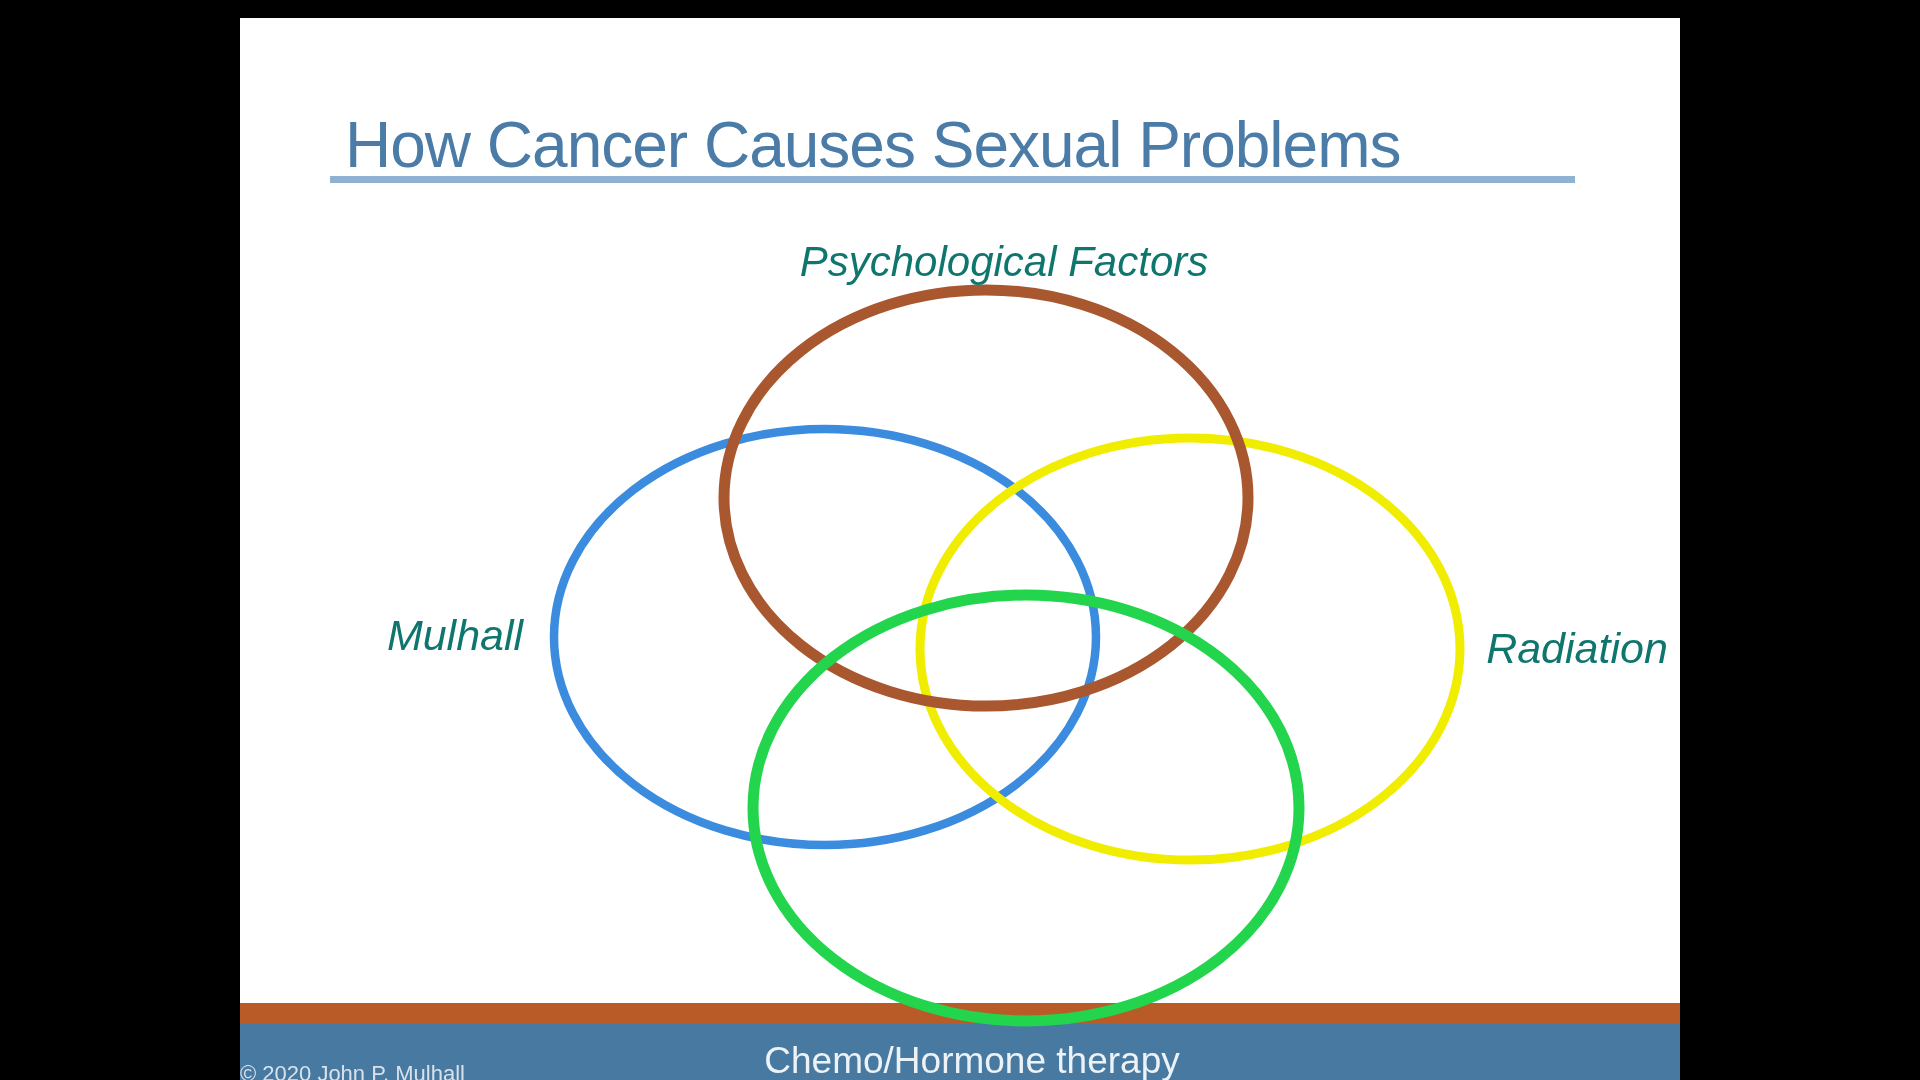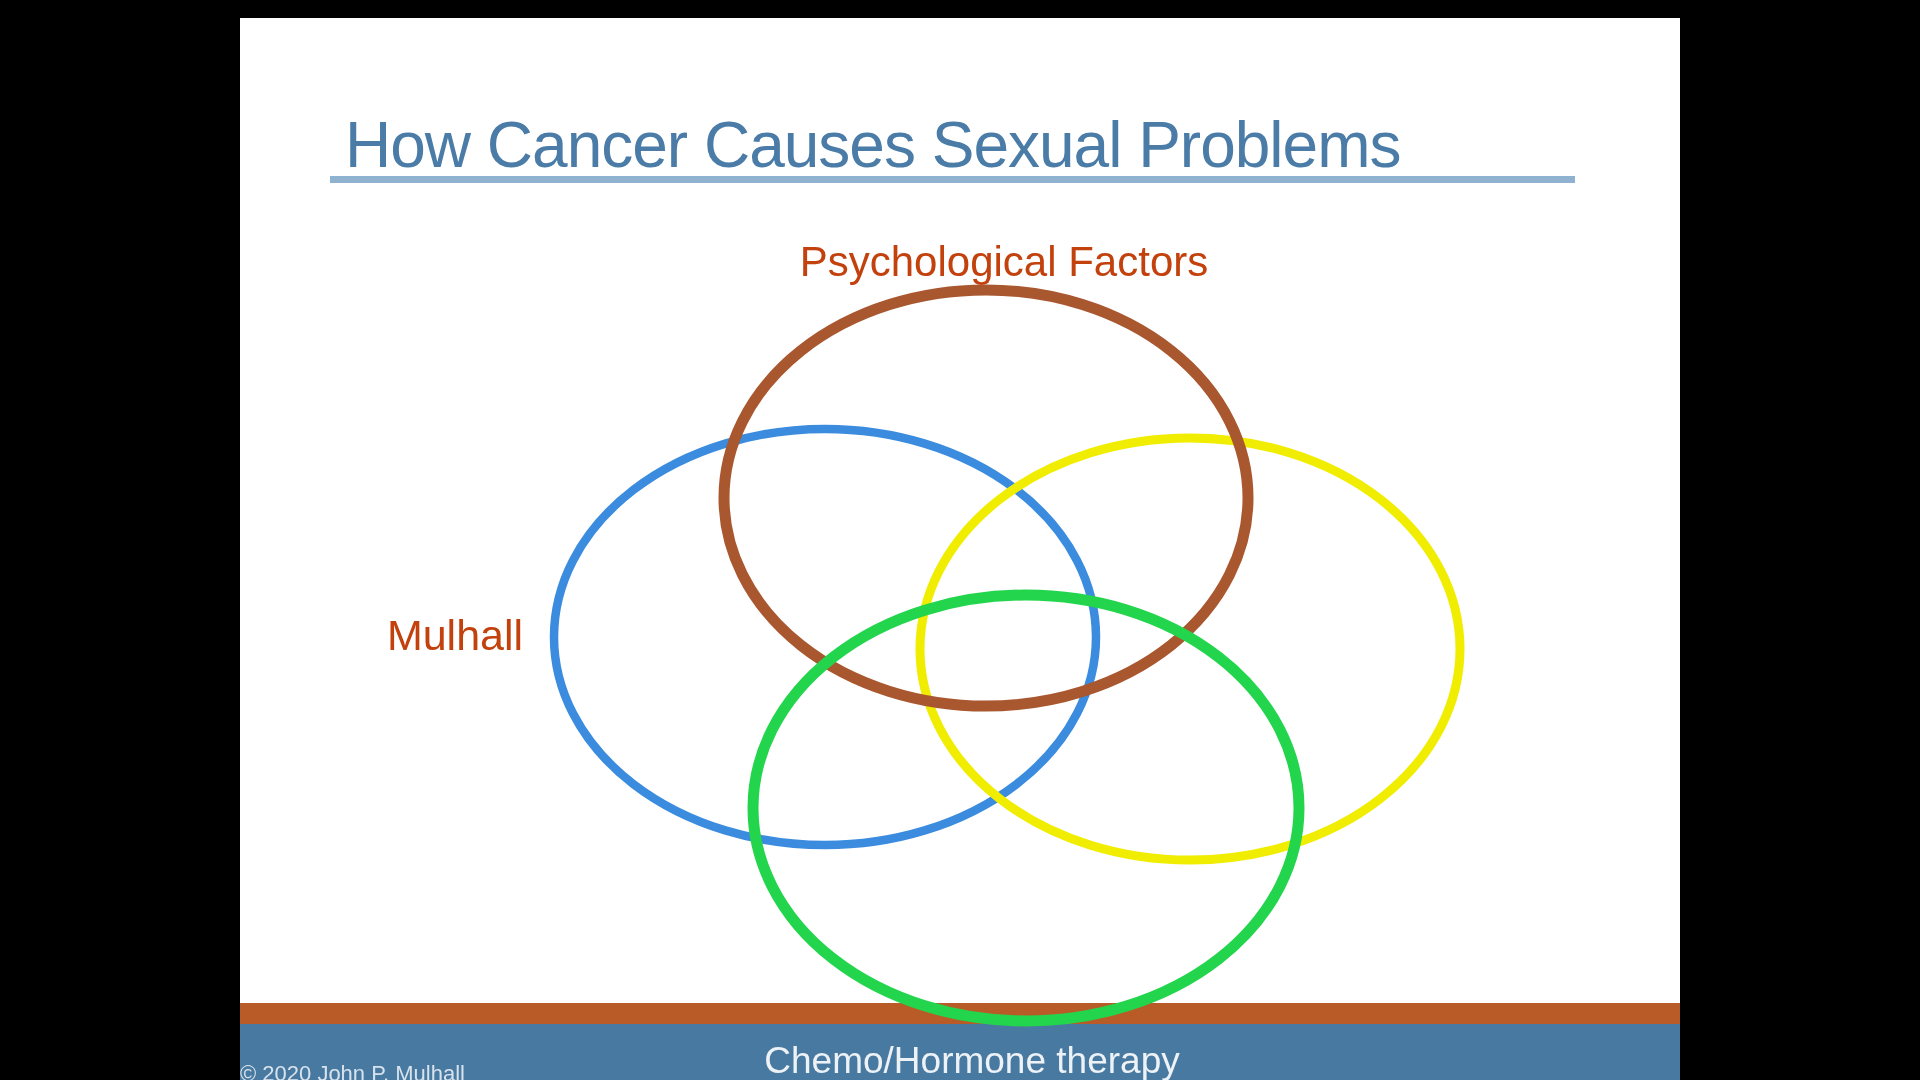--- a/index.html
+++ b/index.html
@@ -28,25 +28,26 @@
     width:1245px;height:7px;
     background:#8FB2D0;
   }
   .venn-svg{
     position:absolute;left:0;top:0;
     width:1440px;height:1080px;
     z-index:3;
   }
   .label{
     position:absolute;
-    color:#c2410c;
+    color:#0f766e;
     font-size:43px;
     white-space:nowrap;
     transform:translate(-50%,-50%);
     z-index:4;
+    font-style:italic;
   }
   .label-psych{left:764px;top:244px;font-size:42px;}
   .label-surgery{left:215px;top:617px;}
   .label-radiation{left:1337px;top:630px;}
   .bar-orange{
     position:absolute;left:0;top:985px;
     width:1440px;height:21px;
     background:#B85B27;
     z-index:1;
   }
@@ -90,17 +91,18 @@
 
   <svg class="venn-svg" viewBox="0 0 1440 1080" fill="none" xmlns="http://www.w3.org/2000/svg">
     <ellipse cx="585" cy="619" rx="271" ry="208" stroke-width="8.5" stroke="#3B8CDE"></ellipse>
     <ellipse cx="950" cy="631" rx="270" ry="211" stroke-width="9" stroke="#F1ED00"></ellipse>
     <ellipse cx="746" cy="480" rx="262" ry="208" stroke-width="11" stroke="#A9572F"></ellipse>
     <ellipse cx="786" cy="790" rx="273" ry="213" stroke-width="11" stroke="#23D54D"></ellipse>
   </svg>
 
   <div class="label label-psych">Psychological Factors</div>
   <div class="label label-surgery">Mulhall</div>
+  <div class="label label-radiation">Radiation</div>
   <div class="label-chemo">Chemo/Hormone therapy</div>
 
   <div class="copyright">© 2020 John P. Mulhall</div>
 
 </div>
 
 </body></html>

